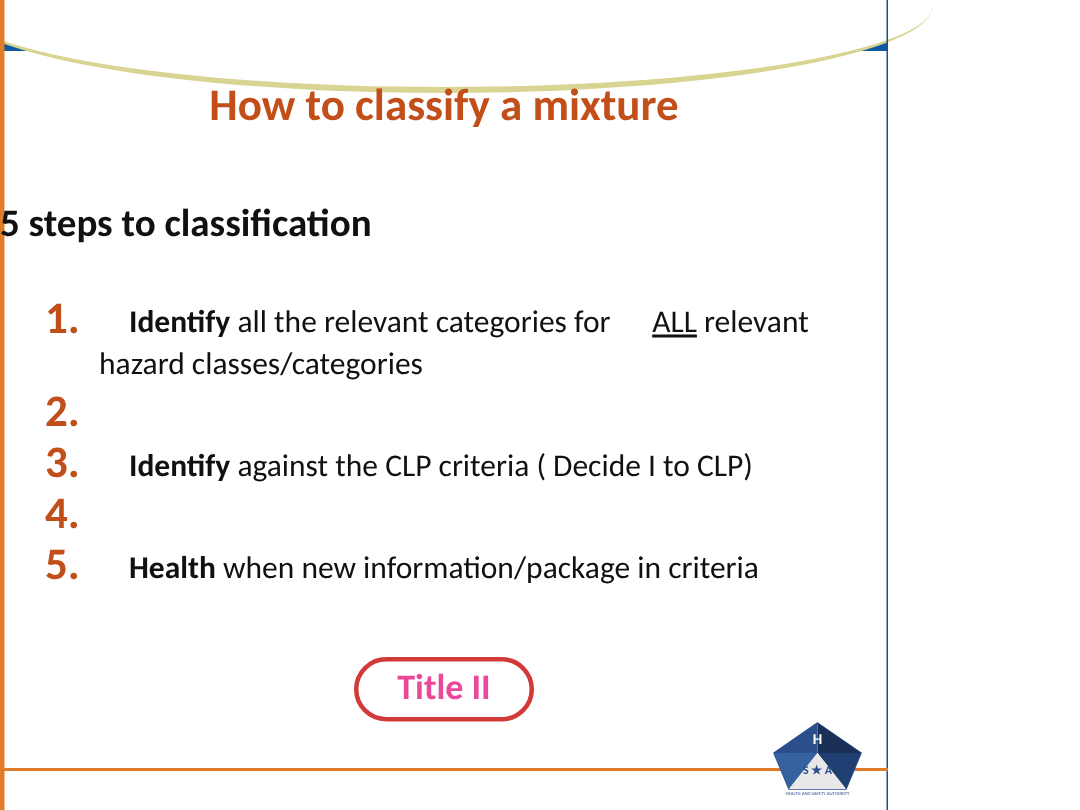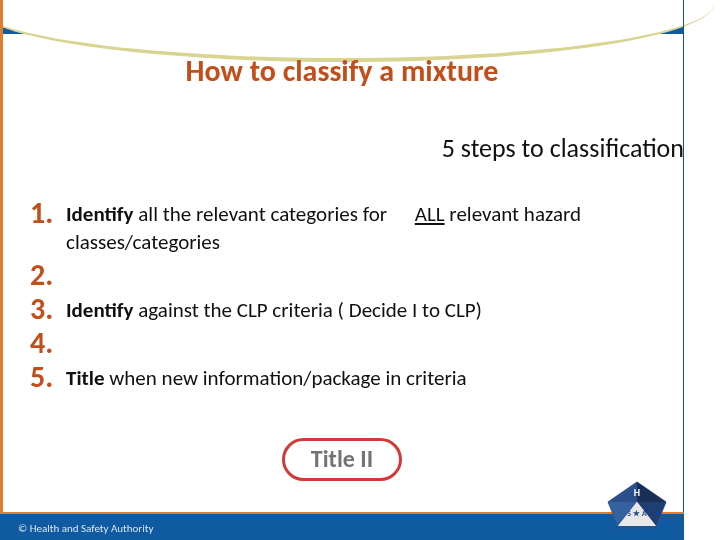--- a/index.html
+++ b/index.html
@@ -1,18 +1,18 @@
 <!DOCTYPE html>
 <html><head>
 <meta charset="utf-8">
 <style>
   * { margin: 0; padding: 0; box-sizing: border-box; }
   html, body { width: 720px; height: 540px; font-family: Calibri, Arial, sans-serif; background: #fff; overflow: hidden; }
 
-  .slide { position: relative; width: 684px; height: 540px; background: #fff; }
+  .slide { position: relative; width: 592px; height: 540px; background: #fff; }
 
   
   .top-band { position: absolute; top: 0; left: 0; right: 0; height: 34px; background: linear-gradient(to bottom, #0b3a6b 0%, #0f5aa0 60%, #0f5aa0 100%); }
   .top-swoosh { position: absolute; top: 0; left: 0; right: 0; height: 50px; pointer-events: none; }
   .top-swoosh::before {
     content: "";
     position: absolute;
     top: -22px; left: -30px; right: -30px;
     height: 80px;
     background: #fff;
@@ -28,33 +28,33 @@
     border-radius: 0 0 60% 60% / 0 0 40px 40px;
     opacity: 0;
   }
 
   
   .left-rule { position: absolute; top: 0; left: 0; width: 3px; height: 540px; background: #e07c2a; }
   
   .right-rule { position: absolute; top: 0; right: 0; width: 1px; height: 540px; background: #1a4f8a; }
 
   .title { position: absolute; top: 52px; left: 0; right: 0; text-align: center; color: #c24e1a; font-weight: bold; font-size: 30px; }
-  .subtitle { position: absolute; top: 132px; left: 0; right: 0; text-align: right; font-weight: normal; font-size: 26px; color: #111; }
+  .subtitle { position: absolute; top: 132px; left: 0; right: 0; text-align: left; font-weight: bold; font-size: 26px; color: #111; }
 
   .list { position: absolute; top: 198px; left: 30px; right: 30px; }
   .item { display: flex; align-items: flex-start; margin-bottom: 4px; }
   .num { color: #c24e1a; font-weight: bold; font-size: 30px; width: 36px; flex-shrink: 0; line-height: 30px; }
   .text { font-size: 21px; color: #111; line-height: 28px; padding-top: 2px; }
-  .text b { font-weight: bold; }
+  .text b { font-weight: bold; margin-left: 20px; }
   .text u { text-decoration: underline; margin-left: 23px; }
 
   .callout-wrap { position: absolute; top: 438px; left: 0; right: 0; text-align: center; }
   .callout {
     display: inline-block;
-    color: #737373;
+    color: #ec4899;
     font-weight: bold;
     font-size: 24px;
     padding: 3px 26px 5px;
     border: 3px solid #d23a3a;
     border-radius: 22px;
   }
 
   
   .footer { position: absolute; left: 0; right: 0; bottom: 0; height: 26px; background: #0f5aa0; }
   .footer-top-orange { position: absolute; left: 0; right: 0; bottom: 26px; height: 2px; background: #e07c2a; }
@@ -96,34 +96,31 @@
       </div>
     </div>
 
     <div class="item">
       <div class="num">4.</div>
     </div>
 
     <div class="item">
       <div class="num">5.</div>
       <div class="text">
-        <b>Title</b><span> when new information/package in criteria</span>
+        <b>Health</b><span> when new information/package in criteria</span>
       </div>
     </div>
 
   </div>
 
   <div class="callout-wrap">
     <span class="callout">Title II</span>
   </div>
 
   <div class="footer-top-orange"></div>
-  <div class="footer">
-    <div class="footer-text">© Health and Safety Authority</div>
-  </div>
 
   <div class="logo">
     <svg viewBox="0 0 66 52" width="66" height="52">
       <polygon points="33,2 62,22 52,46 14,46 4,22" fill="#ffffff" stroke="#2b4f8d" stroke-width="1"></polygon>
       <polygon points="33,2 62,22 33,22" fill="#1a2f55"></polygon>
       <polygon points="33,2 4,22 33,22" fill="#2b4f8d"></polygon>
       <polygon points="4,22 14,46 33,22" fill="#35619f"></polygon>
       <polygon points="62,22 52,46 33,22" fill="#1f3f73"></polygon>
       <polygon points="14,46 52,46 33,22" fill="#e8e8e8"></polygon>
       <text x="33" y="16" text-anchor="middle" font-size="10" font-weight="bold" fill="#fff">H</text>

